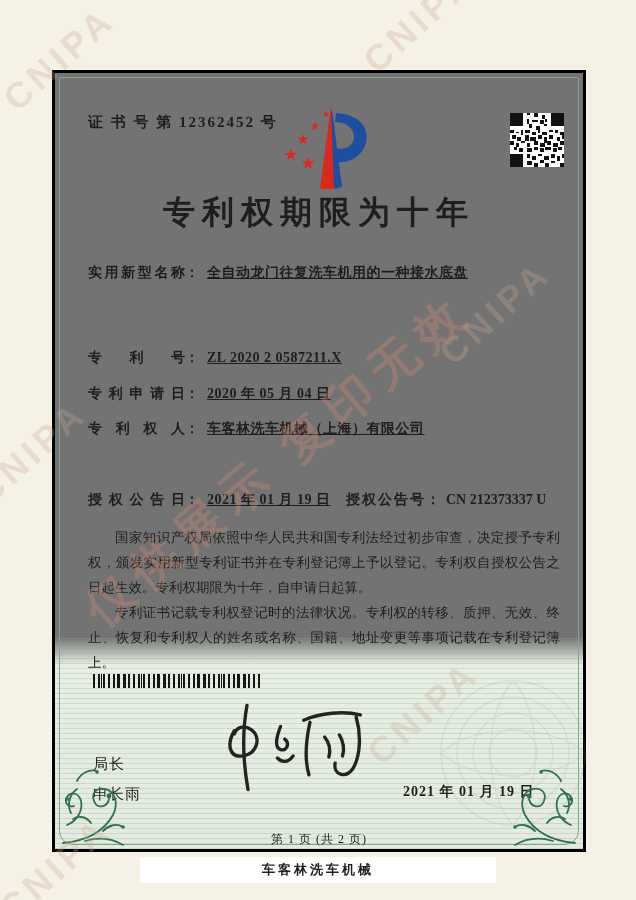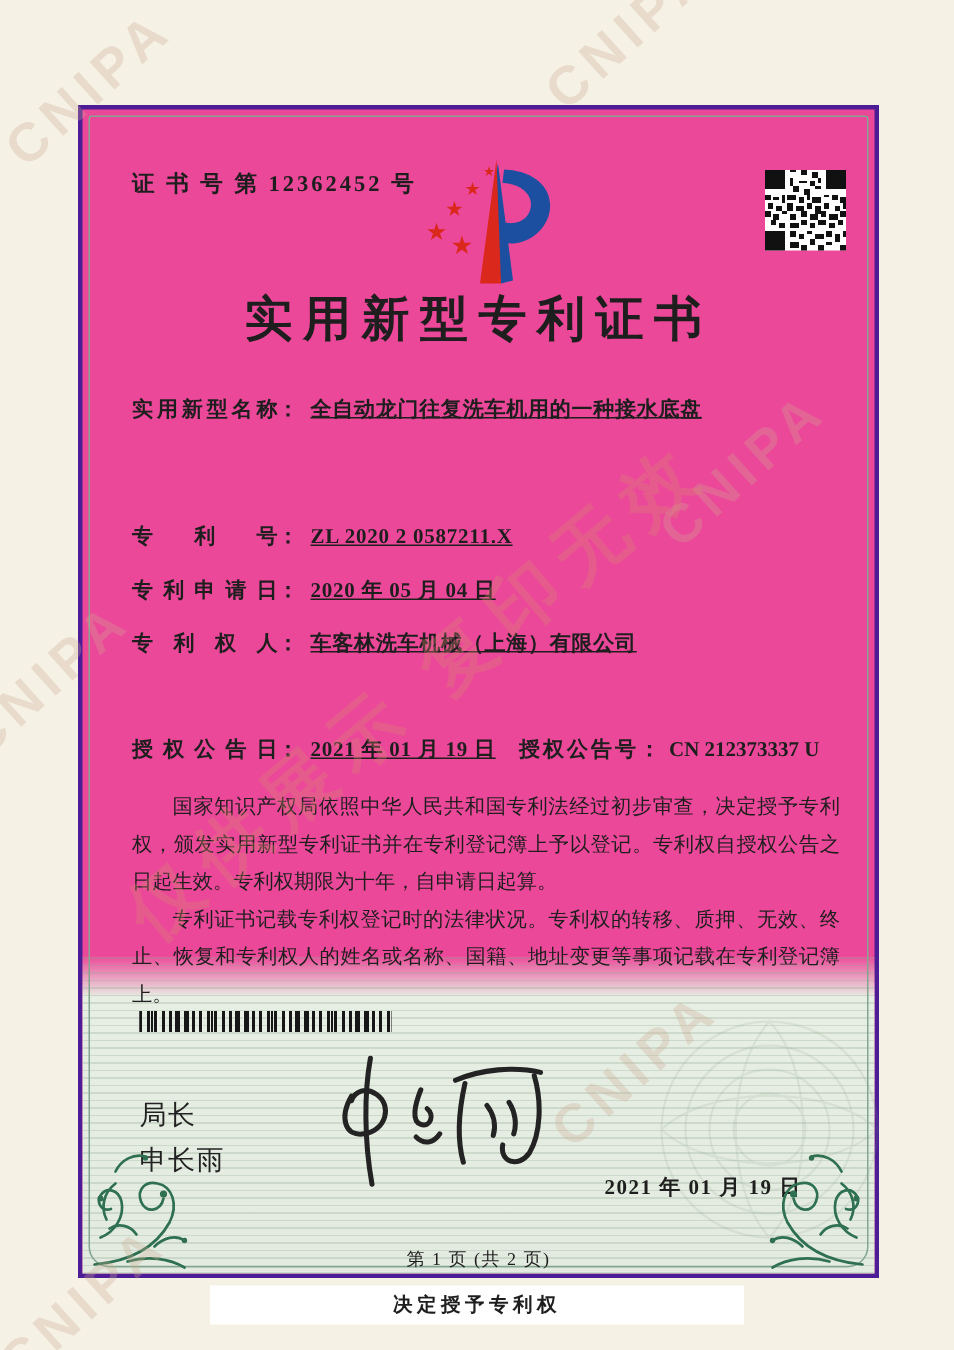--- a/index.html
+++ b/index.html
@@ -39,22 +39,22 @@
     z-index:7;
     pointer-events:none;
     white-space:nowrap;
   }
 
   
   .frame{
     position:absolute;left:52px;top:70px;
     width:534px;height:782px;
     box-sizing:border-box;
-    border:3px solid #4c1d95;
-    background:#ec4899;
+    border:3px solid #000000;
+    background:#737373;
     z-index:2;
   }
   .inner-line{
     position:absolute;left:4px;top:4px;right:4px;bottom:4px;
     border:1px solid #83a68f;
     border-radius:2px 2px 14px 14px;
     pointer-events:none;
     z-index:3;
   }
   .green-section{
@@ -115,22 +115,23 @@
       repeating-linear-gradient(90deg,#161616 0 2px,rgba(0,0,0,0) 2px 5px),
       repeating-linear-gradient(90deg,#161616 0 1px,rgba(0,0,0,0) 1px 8px),
       repeating-linear-gradient(90deg,rgba(0,0,0,0) 0 11px,#eef1ea 11px 13px,rgba(0,0,0,0) 13px 29px);
     z-index:4;
   }
 
   
   .sig-label{
     position:absolute;left:38px;
     font-family:"Liberation Sans","DejaVu Sans",sans-serif;
-    font-size:18px;letter-spacing:1px;color:#222;
-    z-index:4;
+    font-size:15px;letter-spacing:1px;color:#222;
+    z-index:4;
+    margin-top:24px;
   }
   .sig-label.l1{top:658px;}
   .sig-label.l2{top:688px;}
   .signature{position:absolute;left:155px;top:622px;z-index:4;}
   .sig-date{
     position:absolute;left:348px;top:710px;width:170px;
     font-size:14px;font-weight:600;letter-spacing:1px;
     z-index:4;
   }
   .page-info{
@@ -261,21 +262,21 @@
           <rect x="28" y="22" width="1" height="2"></rect>
         <rect x="9" y="26" width="3" height="2"></rect>
           <rect x="13" y="27" width="2" height="2"></rect>
           <rect x="16" y="25" width="2" height="2"></rect>
         <rect x="19" y="27" width="2" height="2"></rect>
           <rect x="22" y="26" width="2" height="1"></rect>
           <rect x="27" y="27" width="2" height="2"></rect>
       </g>
     </svg>
 
-    <div class="title">实用新型专利证书</div>
+    <div class="title">专利权期限为十年</div>
 
     <div class="row" style="top:191px;">
       <span class="lab">实用新型名称</span><span class="colon">：</span><span class="val">全自动龙门往复洗车机用的一种接水底盘</span>
     </div>
     <div class="row" style="top:276px;">
       <span class="lab">专利号</span><span class="colon">：</span><span class="val">ZL 2020 2 0587211.X</span>
     </div>
     <div class="row" style="top:312px;">
       <span class="lab">专利申请日</span><span class="colon">：</span><span class="val">2020 年 05 月 04 日</span>
     </div>
@@ -344,15 +345,15 @@
       </g>
       <g fill="#2f7050">
         <circle cx="52" cy="45" r="2.4"></circle>
           <circle cx="10" cy="48" r="2"></circle>
           <circle cx="40" cy="21" r="1.8"></circle>
           <circle cx="66" cy="76" r="1.8"></circle>
       </g>
     </svg>
   </div>
 
-  <div class="strip">决定授予专利权</div>
+  <div class="strip">车客林洗车机械</div>
 
 </div>
 
 </body></html>

